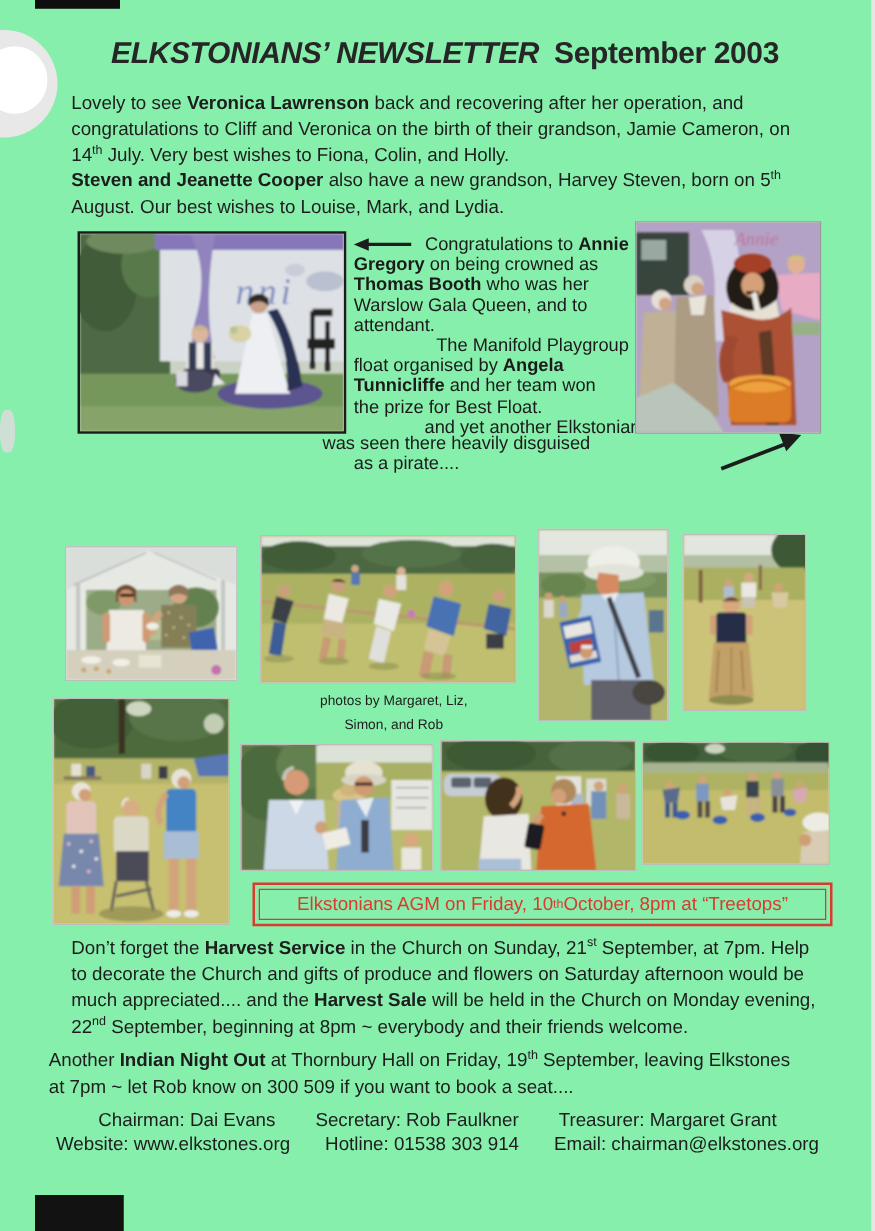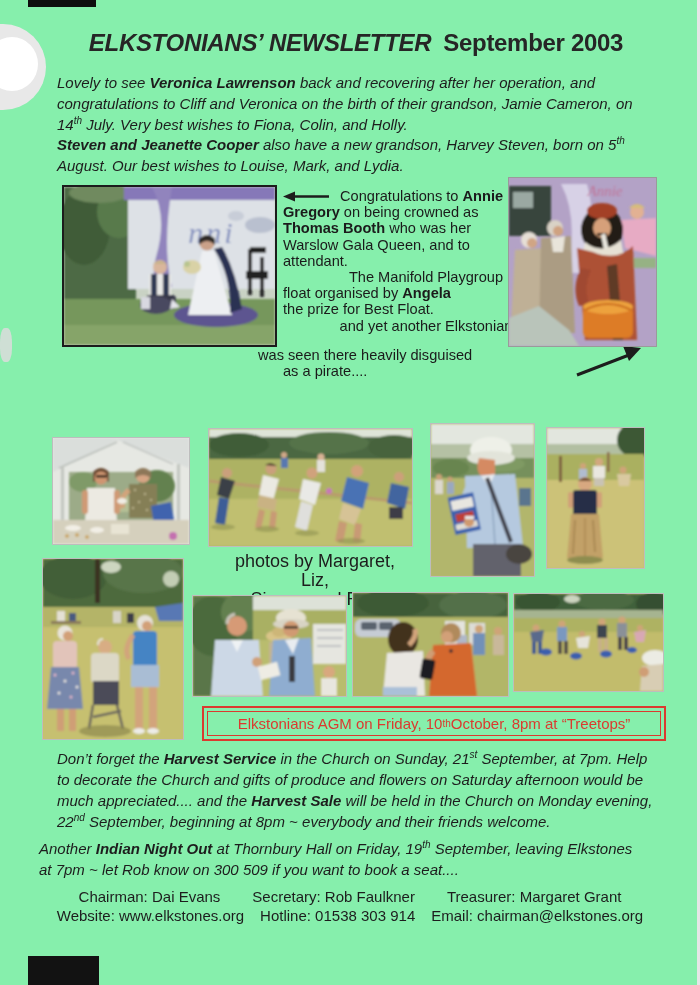--- a/index.html
+++ b/index.html
@@ -2,35 +2,35 @@
 <html><head>
 <meta charset="utf-8">
 <style>
   html,body{margin:0;padding:0;background:#ffffff;}
   .page{position:relative;width:700px;height:985px;background:#86efac;overflow:hidden;
         font-family:"Liberation Sans",sans-serif;color:#1d1d1d;}
   .abs{position:absolute;}
   .title{position:absolute;top:29px;left:6px;width:100%;text-align:center;
          font-size:24px;font-weight:bold;color:#262626;letter-spacing:-0.3px;white-space:nowrap;}
   .title .main{font-style:italic;margin-right:12px;}
-  .body-text{position:absolute;font-size:15px;line-height:21px;color:#1d1d1d;font-style:italic;}
+  .body-text{position:absolute;font-size:15px;line-height:21px;color:#1d1d1d;}
   b{font-weight:bold;}
   sup{font-size:10px;line-height:0;}
   .photo{position:absolute;overflow:hidden;background:#dadada;}
   .photo svg{display:block;width:100%;height:100%;}
   .border-dark{border:2px solid #1c1c1c;}
   .border-soft{border:1px solid #9a9a9a;}
   .border-faint{border:1px solid #bdbdbd;}
   #annie-col{position:absolute;left:283px;top:188px;width:240px;font-size:14.6px;color:#1b1b1b;}
   .aline{height:16.2px;line-height:16.2px;white-space:nowrap;}
   .aline.indent{padding-left:46px;text-align:center;}
   .arrow-inline{display:inline-block;vertical-align:-1px;margin-right:9px;}
   .overflow-line{position:absolute;font-size:14.6px;white-space:nowrap;color:#1b1b1b;}
   #caption{position:absolute;left:225px;top:552px;width:180px;text-align:center;
-           font-size:18px;line-height:19px;}
+           font-size:11px;line-height:19px;}
   #agm-box{position:absolute;left:202px;top:706px;width:460px;height:31px;border:2px solid #db3a2f;}
   #agm-inner{position:absolute;left:3px;top:3px;right:3px;bottom:3px;border:1.5px solid #db3a2f;
              display:flex;align-items:center;justify-content:center;
              font-size:15px;color:#db3a2f;white-space:nowrap;}
   .footer-line{position:absolute;left:0;width:100%;display:flex;justify-content:center;
                gap:32px;font-size:15px;color:#1d1d1d;white-space:nowrap;}
   
   #mark-top{left:28px;top:0;width:68px;height:7px;background:#0e0e0e;}
   #punch-shade{left:0;top:24px;width:46px;height:86px;background:#e8e8e8;border-radius:0 60px 60px 0;}
   #punch-hole{left:-14px;top:37px;width:52px;height:54px;background:#ffffff;border-radius:50%;}
@@ -114,20 +114,21 @@
     <div class="aline"><svg class="arrow-inline" width="48" height="11" viewBox="0 0 48 11">
           <line x1="46" y1="5.5" x2="9" y2="5.5" stroke="#1d1d1d" stroke-width="2.6"></line>
           <polygon points="12,0.5 0,5.5 12,10.5" fill="#1d1d1d"></polygon>
         </svg><span>Congratulations to </span><b>Annie</b></div>
     <div class="aline"><b>Gregory</b><span> on being crowned as</span></div>
     <div class="aline"><b>Thomas Booth</b><span> who was her</span></div>
     <div class="aline">Warslow Gala Queen, and to</div>
     <div class="aline">attendant.</div>
     <div class="aline indent">The Manifold Playgroup</div>
     <div class="aline"><span>float organised by </span><b>Angela</b></div>
+    <div class="aline"><b>Tunnicliffe</b><span> and her team won</span></div>
     <div class="aline">the prize for Best Float.</div>
     <div class="aline indent">and yet another Elkstonian</div>
   </div>
   <div class="overflow-line" style="left:258px;top:347px">was seen there heavily disguised</div>
   <div class="overflow-line" style="left:283px;top:363px">as a pirate....</div>
 
   <svg class="abs" style="left:573px;top:344px" width="70" height="34" viewBox="0 0 70 34">
     <line x1="4" y1="31" x2="56" y2="11" stroke="#1d1d1d" stroke-width="3"></line>
     <polygon points="50,2 68,4 56,17" fill="#1d1d1d"></polygon>
   </svg>
@@ -502,19 +503,19 @@
 
   <p class="body-text" style="left:39px;top:838px;width:597px;margin:0">
     <span>Another </span><b>Indian Night Out</b><span> at Thornbury Hall on Friday, 19</span><sup>th</sup><span> September, leaving Elkstones at 7pm ~ let Rob know on 300 509 if you want to book a seat....</span>
   </p>
 
   <div class="footer-line" style="top:888px">
     <span>Chairman: Dai Evans</span>
     <span>Secretary:  Rob Faulkner</span>
     <span>Treasurer: Margaret Grant</span>
   </div>
-  <div class="footer-line" style="top:907px;gap:16px">
+  <div class="footer-line" style="top:907px;gap:28px">
     <span>Website:  www.elkstones.org</span>
     <span>Hotline: 01538 303 914</span>
     <span>Email: chairman@elkstones.org</span>
   </div>
 
 </div>
 
 </body></html>

